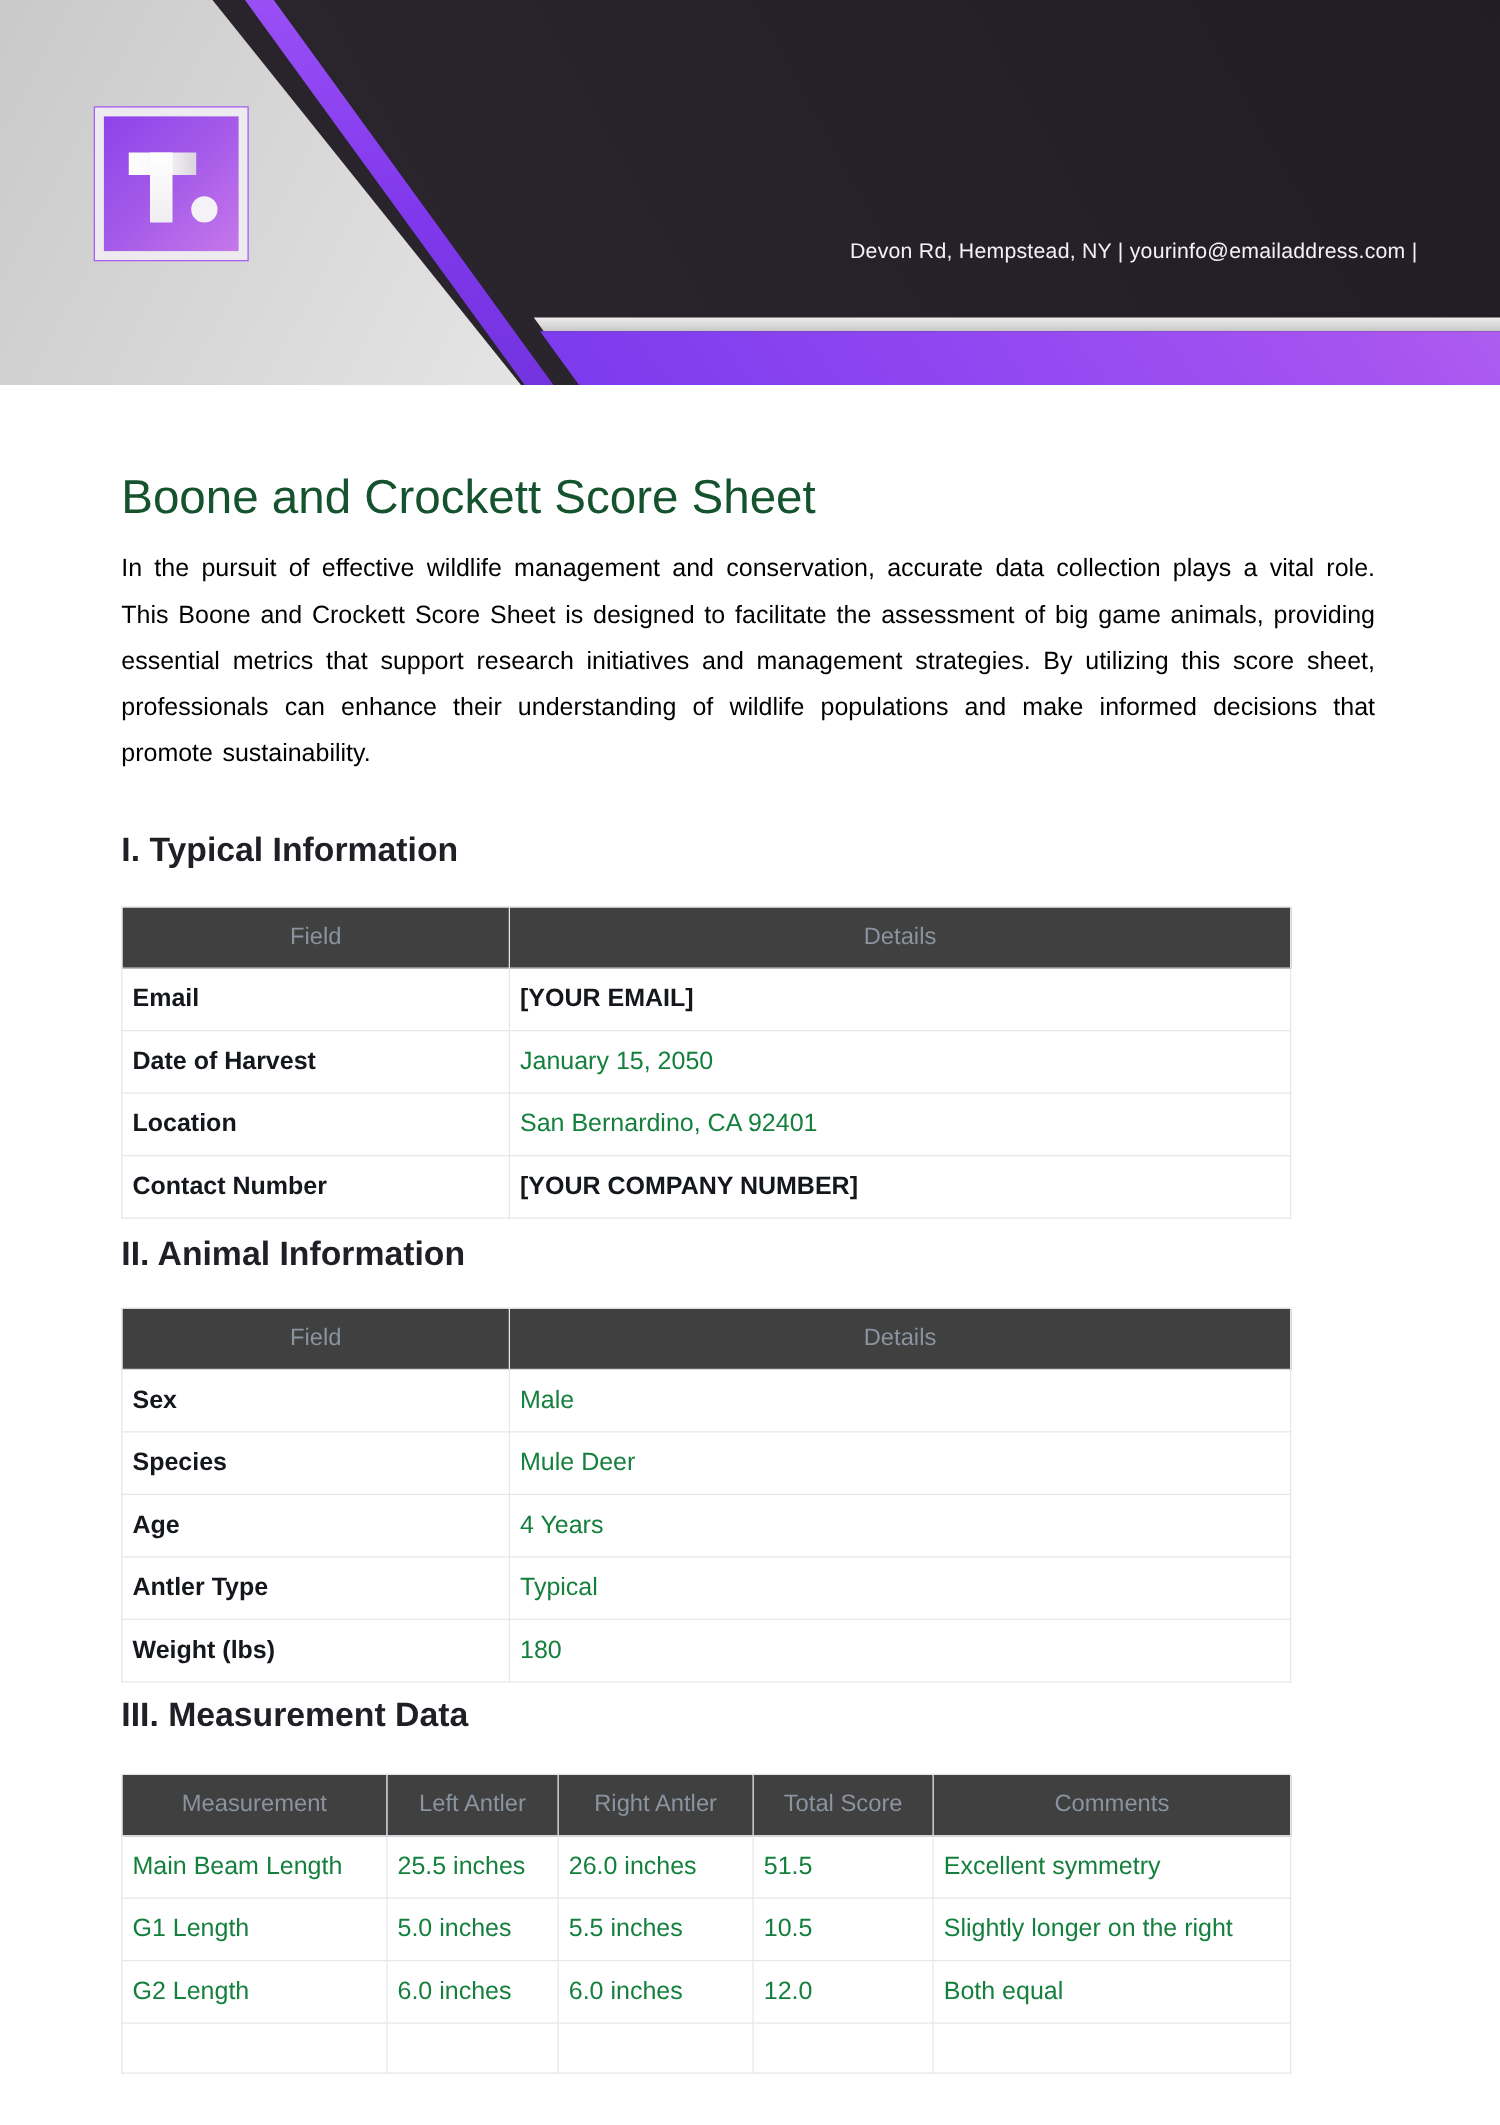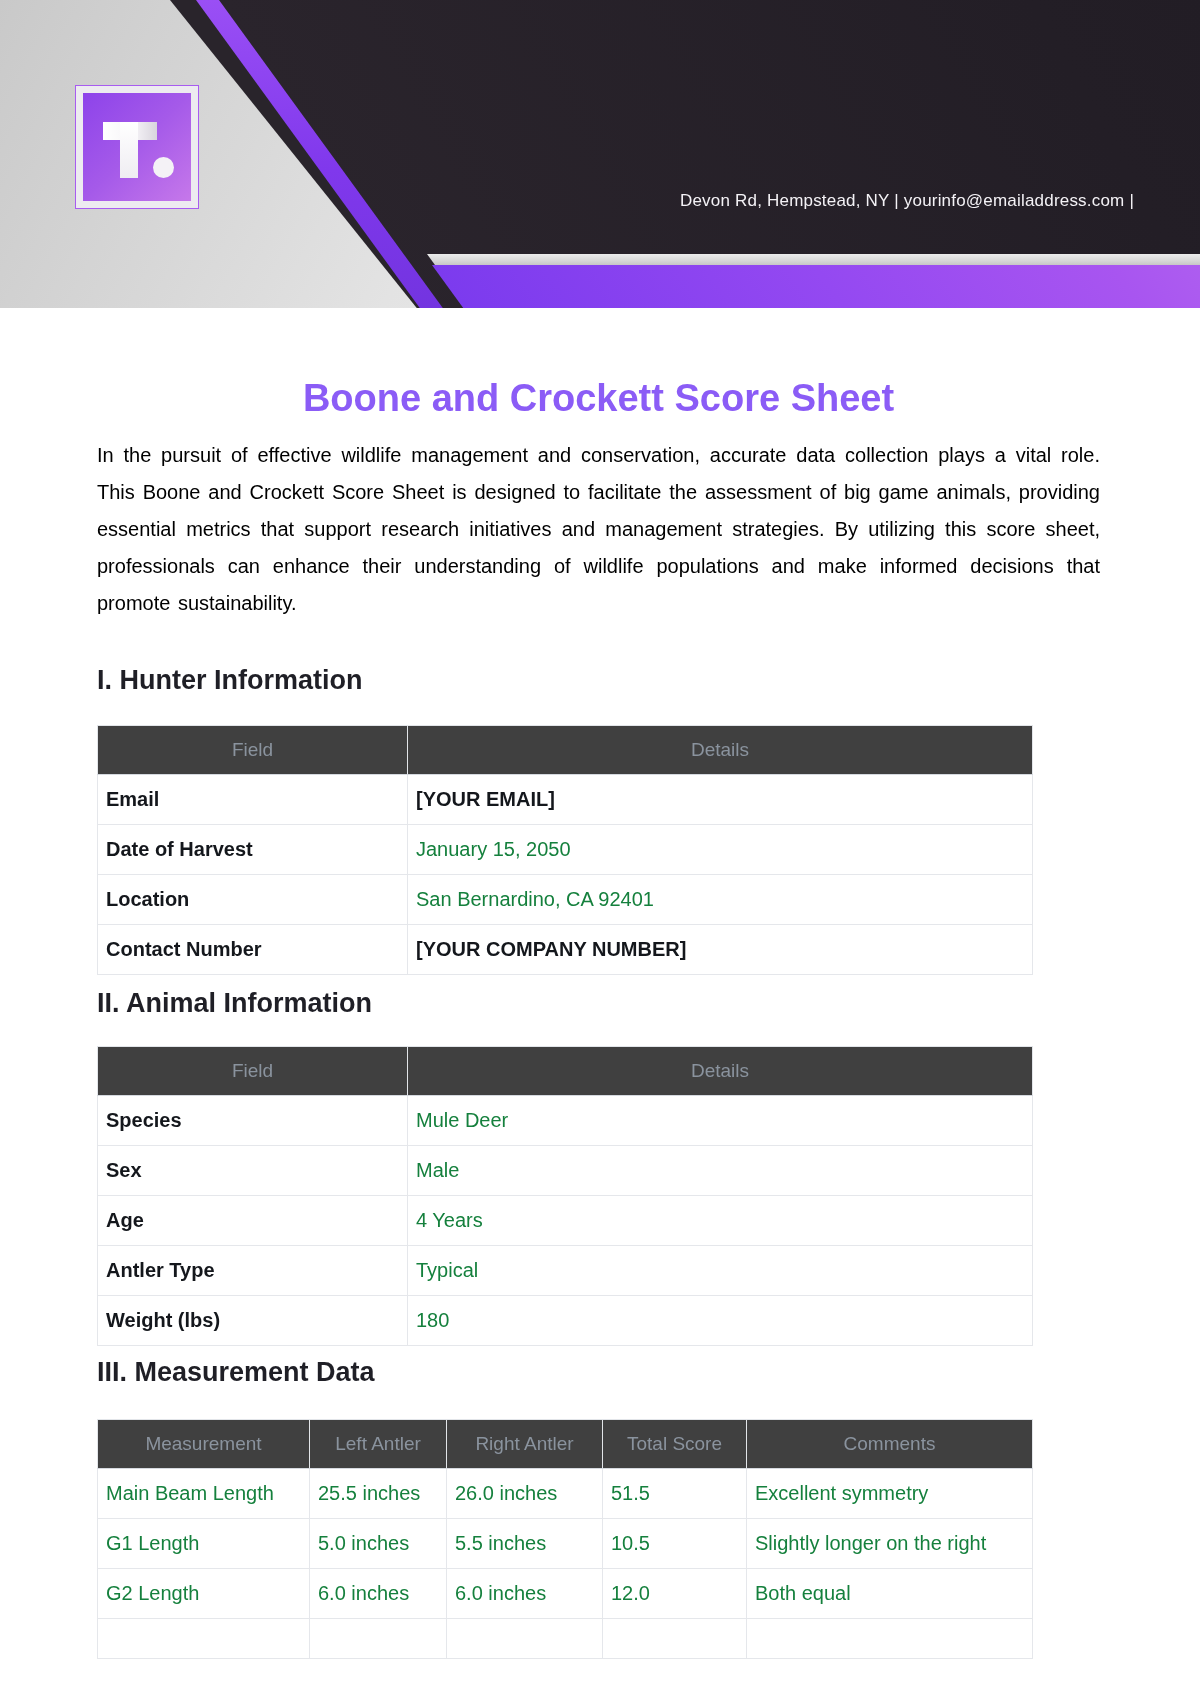--- a/index.html
+++ b/index.html
@@ -33,22 +33,22 @@
   .logo .t-stem { position:absolute; left:37px; top:29px; width:18px; height:56px;
                   background:linear-gradient(180deg,#ffffff 0%,#efedf2 100%); }
   .logo .logo-dot { position:absolute; left:70px; top:64px; width:21px; height:21px;
                     border-radius:50%; background:#f4f2f6; }
 
   .contact { position:absolute; top:188px; right:66px; z-index:4; text-align:left;
              color:#f4f2f6; font-size:17px; line-height:26px; letter-spacing:.2px; }
 
   
   .content { width:1003px; margin:0 0 0 97px; }
-  h1.title { margin:68px 0 0 0; text-align:center; font-size:38px; line-height:44px;
-             font-weight:700; color:#8b5cf6; }
+  h1.title { margin:68px 0 0 0; text-align:left; font-size:38px; line-height:44px;
+             font-weight:400; color:#14532d; }
   p.intro { margin:17px 0 0 0; font-size:20px; line-height:37px; text-align:justify;
             color:#000000; word-spacing:2px; }
   h2.sec { font-size:27px; line-height:34px; font-weight:700; color:#1f1f26; margin:0; }
   h2.s1 { margin-top:41px; }
   h2.s2 { margin-top:11px; }
   h2.s3 { margin-top:9px; }
 
   table.tbl { width:935px; border-collapse:collapse; table-layout:fixed; }
   table.t1 { margin-top:28px; }
   table.t2 { margin-top:26px; }
@@ -80,21 +80,21 @@
 
     <div class="contact">
       <div>Devon Rd, Hempstead, NY | yourinfo@emailaddress.com |</div>
     </div>
   </header>
 
   <main class="content">
     <h1 class="title">Boone and Crockett Score Sheet</h1>
     <p class="intro">In the pursuit of effective wildlife management and conservation, accurate data collection plays a vital role. This Boone and Crockett Score Sheet is designed to facilitate the assessment of big game animals, providing essential metrics that support research initiatives and management strategies. By utilizing this score sheet, professionals can enhance their understanding of wildlife populations and make informed decisions that promote sustainability.</p>
 
-    <h2 class="sec s1">I. Hunter Information</h2>
+    <h2 class="sec s1">I. Typical Information</h2>
     <table class="tbl t1">
       <colgroup>
           <col style="width:310px">
           <col style="width:625px">
         </colgroup>
       <thead>
         <tr>
           <th>Field</th>
           <th>Details</th>
         </tr>
@@ -126,26 +126,26 @@
           <col style="width:625px">
         </colgroup>
       <thead>
         <tr>
           <th>Field</th>
           <th>Details</th>
         </tr>
       </thead>
       <tbody>
         <tr>
+          <td class="lbl">Sex</td>
+          <td>Male</td>
+        </tr>
+        <tr>
           <td class="lbl">Species</td>
           <td>Mule Deer</td>
-        </tr>
-        <tr>
-          <td class="lbl">Sex</td>
-          <td>Male</td>
         </tr>
         <tr>
           <td class="lbl">Age</td>
           <td>4 Years</td>
         </tr>
         <tr>
           <td class="lbl">Antler Type</td>
           <td>Typical</td>
         </tr>
         <tr>

